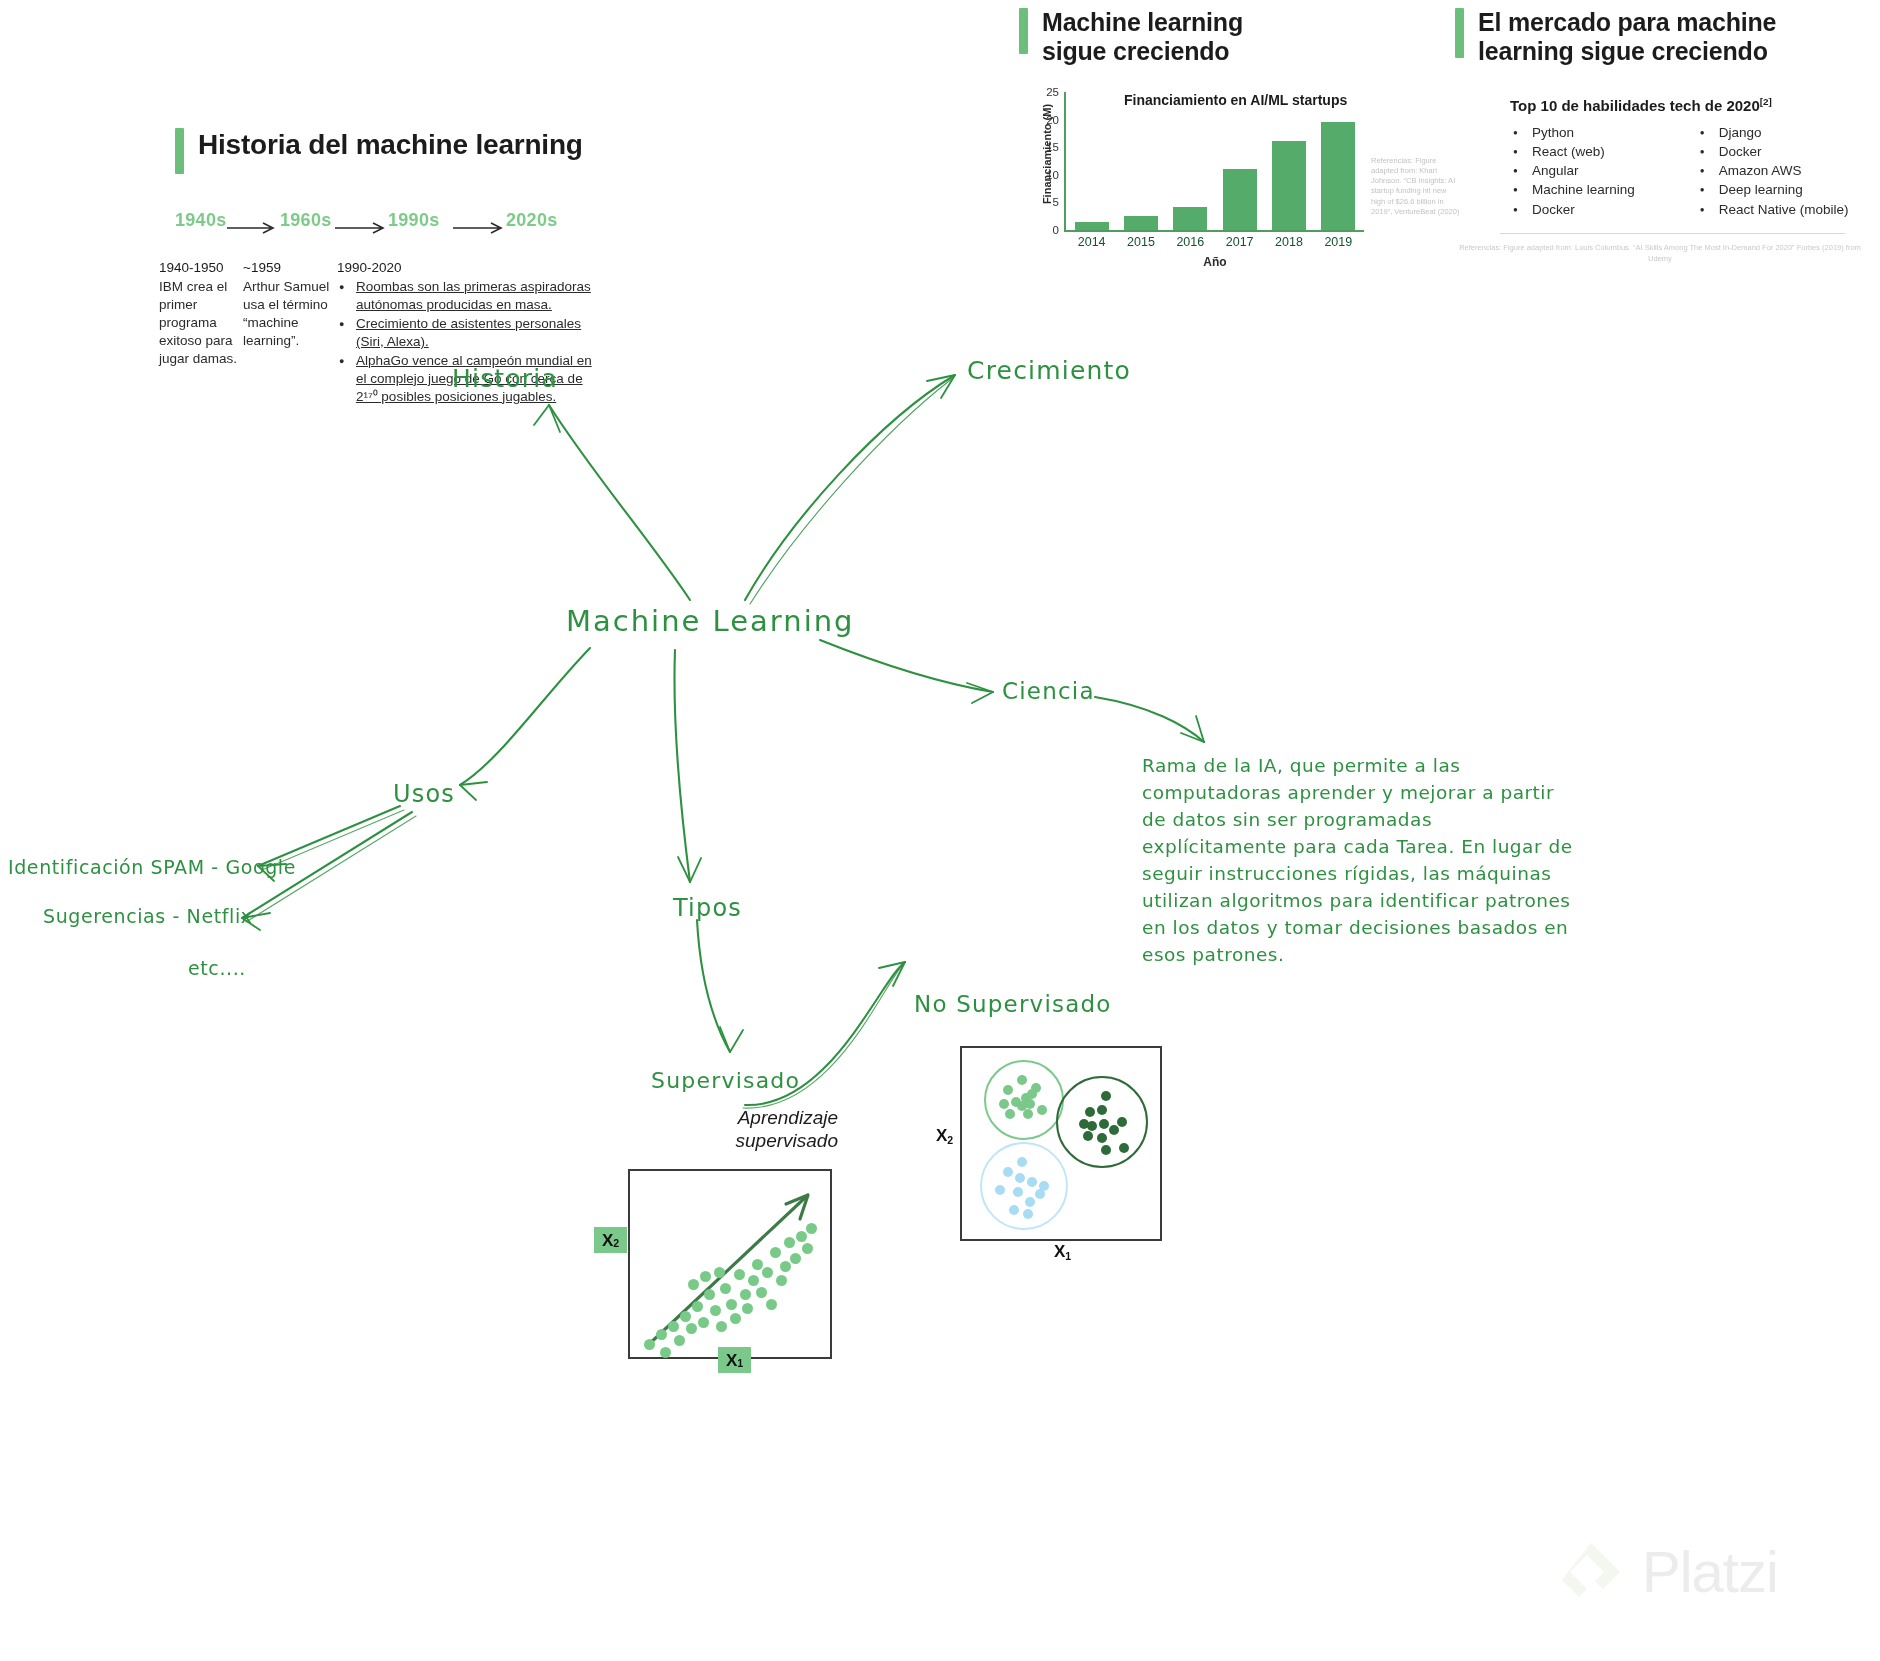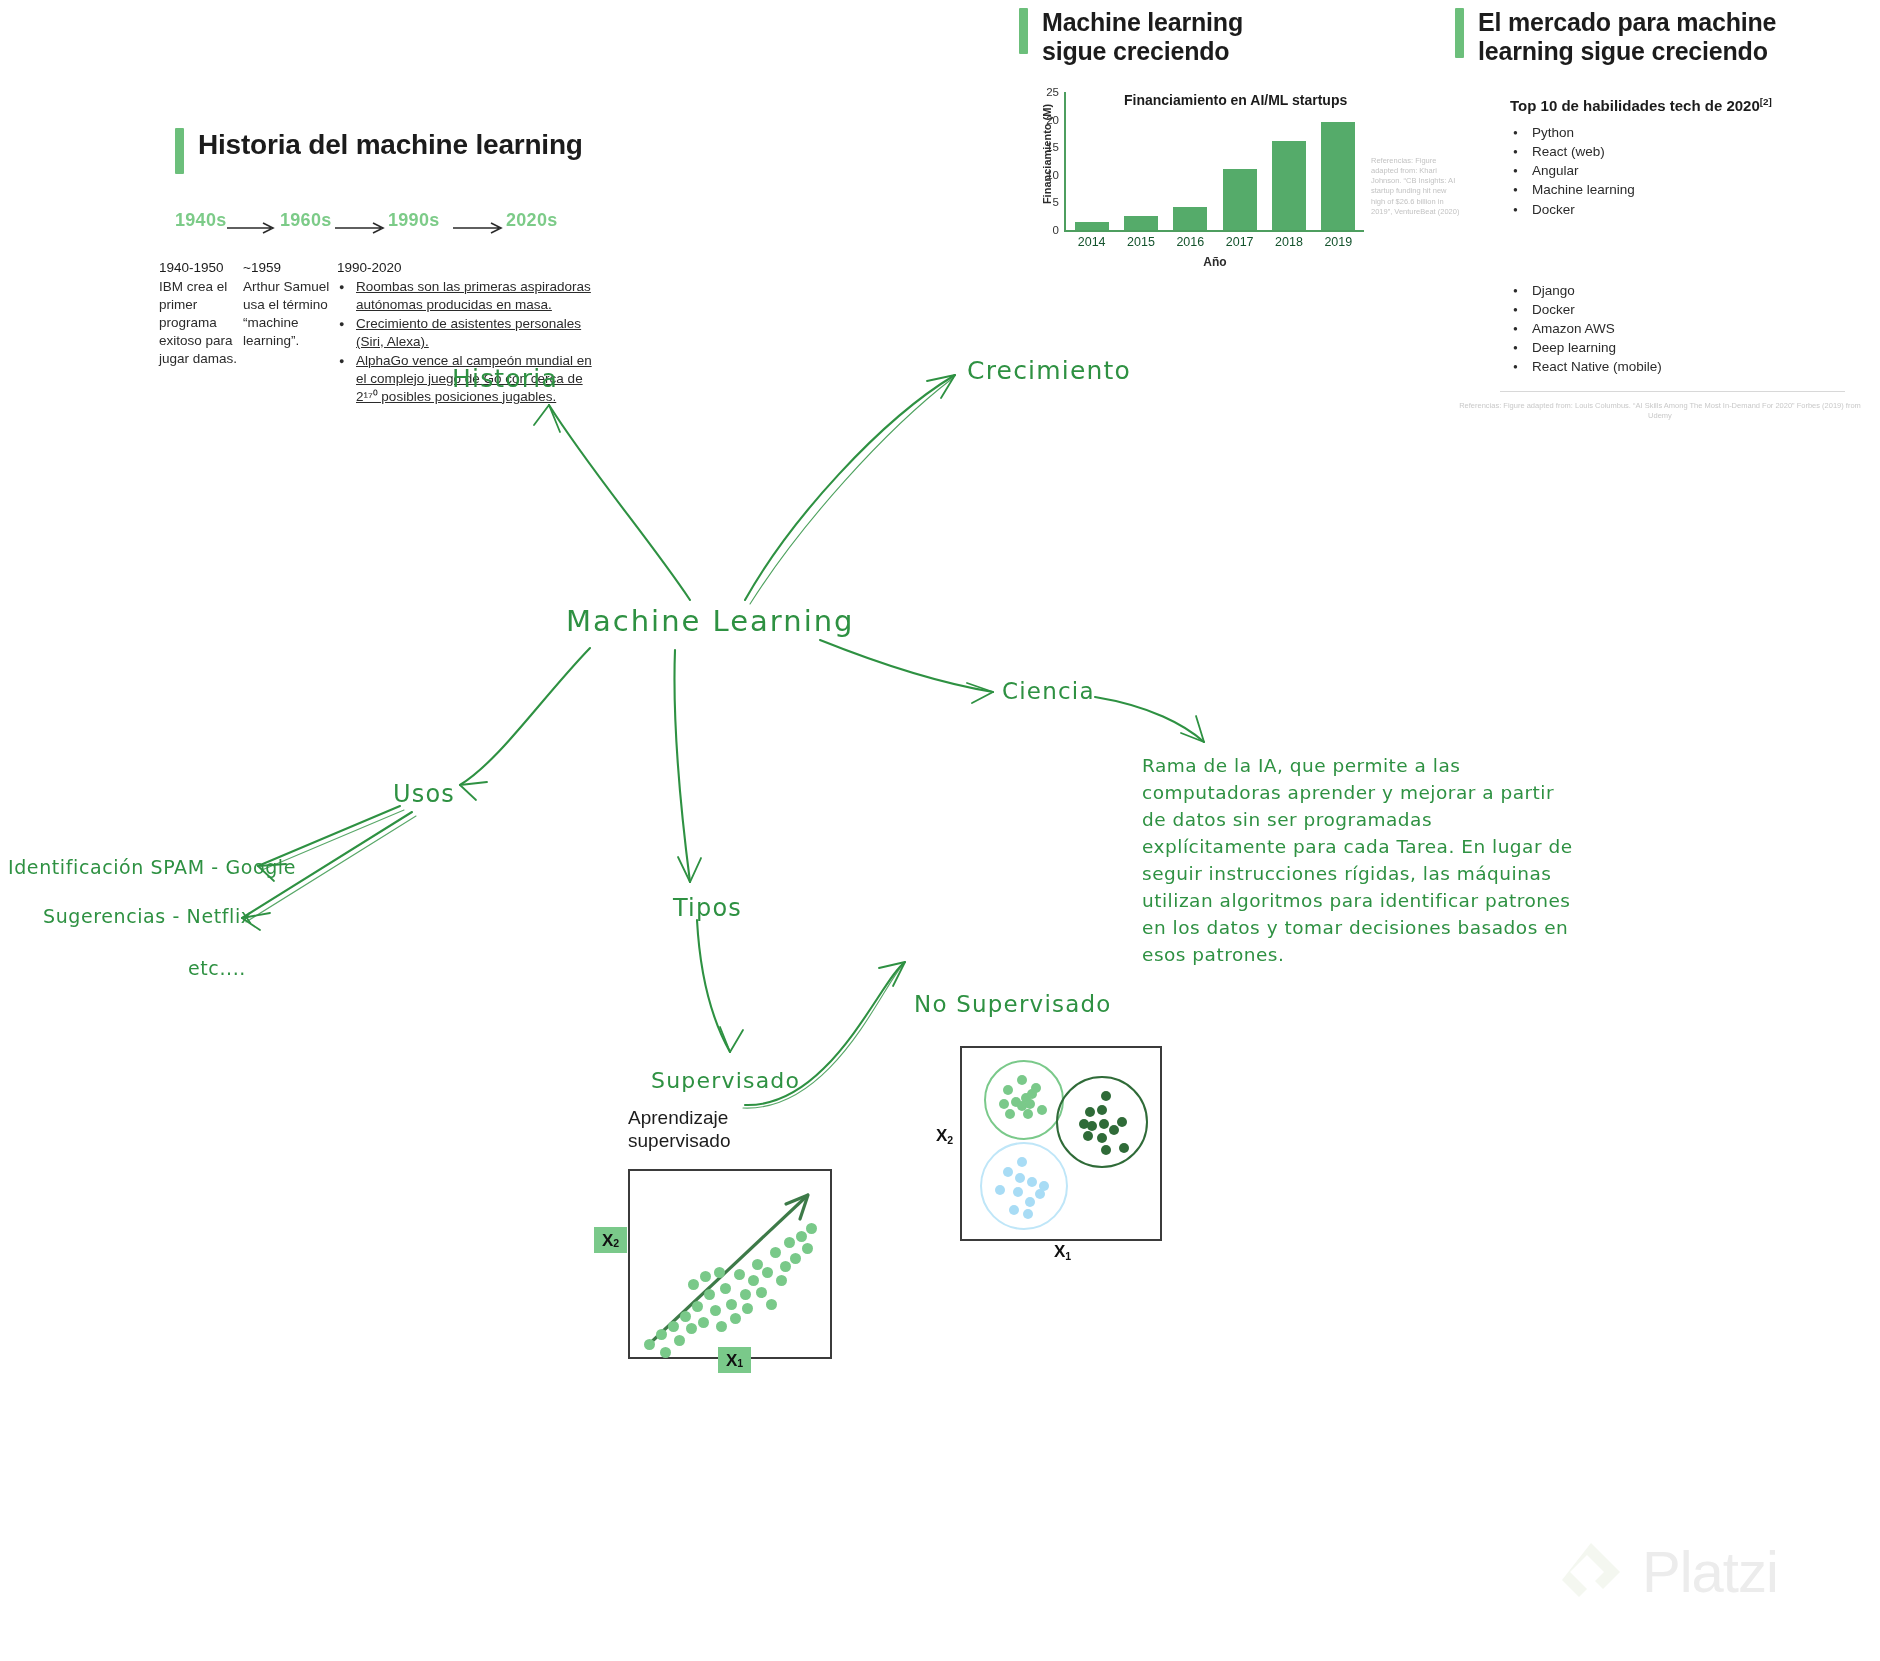--- a/index.html
+++ b/index.html
@@ -80,21 +80,21 @@
     position: absolute; left: 352px; top: 64px; width: 90px;
     font-size: 7.5px; color: #c3c3c3; line-height: 1.35;
   }
 
   
   #market { left: 1455px; top: 8px; width: 410px; }
   #market .sec-bar { height: 50px; }
   #market .sec-title { font-size: 25px; }
 
   .skills-title { margin-top: 30px; margin-left: 55px; font-size: 15px; font-weight: bold; color: #1c1c1c; }
-  .skills-cols { margin-top: 9px; margin-left: 55px; display: flex; gap: 62px; flex-direction: column; }
+  .skills-cols { margin-top: 9px; margin-left: 55px; display: flex; gap: 62px; }
   .skills-cols ul { list-style: none; }
   .skills-cols li { position: relative; padding-left: 22px; font-size: 13.5px; color: #2b2b2b; line-height: 1.42; }
   .skills-cols li::before { content: "●"; position: absolute; left: 3px; top: 0; font-size: 8px; line-height: 19px; }
   .market-rule { margin: 14px 0 0 45px; width: 345px; height: 1px; background: #d8d8d8; }
   .market-ref { margin-top: 9px; width: 410px; text-align: center; font-size: 7.5px; color: #c9c9c9; line-height: 1.45; }
 
   
   .hand {
     font-family: "DejaVu Sans", sans-serif;
     color: #2e9142; font-weight: normal;
@@ -114,21 +114,21 @@
   #ciencia-desc {
     left: 1142px; top: 752px; width: 440px;
     font-size: 18.5px; line-height: 27px; letter-spacing: 0.5px;
   }
 
   
   #arrows { position: absolute; left: 0; top: 0; width: 1880px; height: 1661px; pointer-events: none; }
 
   
   #sup-plot { left: 628px; top: 1107px; width: 220px; }
-  .plot-caption { font-size: 19px; color: #1c1c1c; text-align: left; line-height: 1.2; width: 210px; }
+  .plot-caption { font-size: 19px; color: #1c1c1c; text-align: right; line-height: 1.2; width: 210px; font-style: italic; }
   .plot-box { position: relative; margin-top: 16px; width: 204px; height: 190px; border: 2px solid #3b3b3b; background: #fff; }
   .dot { position: absolute; border-radius: 50%; }
   .axlabel {
     position: absolute; background: #7ac98a; color: #111;
     font-size: 17px; font-weight: bold; padding: 5px 8px 4px; line-height: 1;
   }
   .axlabel sub { font-size: 0.62em; vertical-align: bottom; }
 
   
   #unsup-plot { left: 960px; top: 1046px; }

